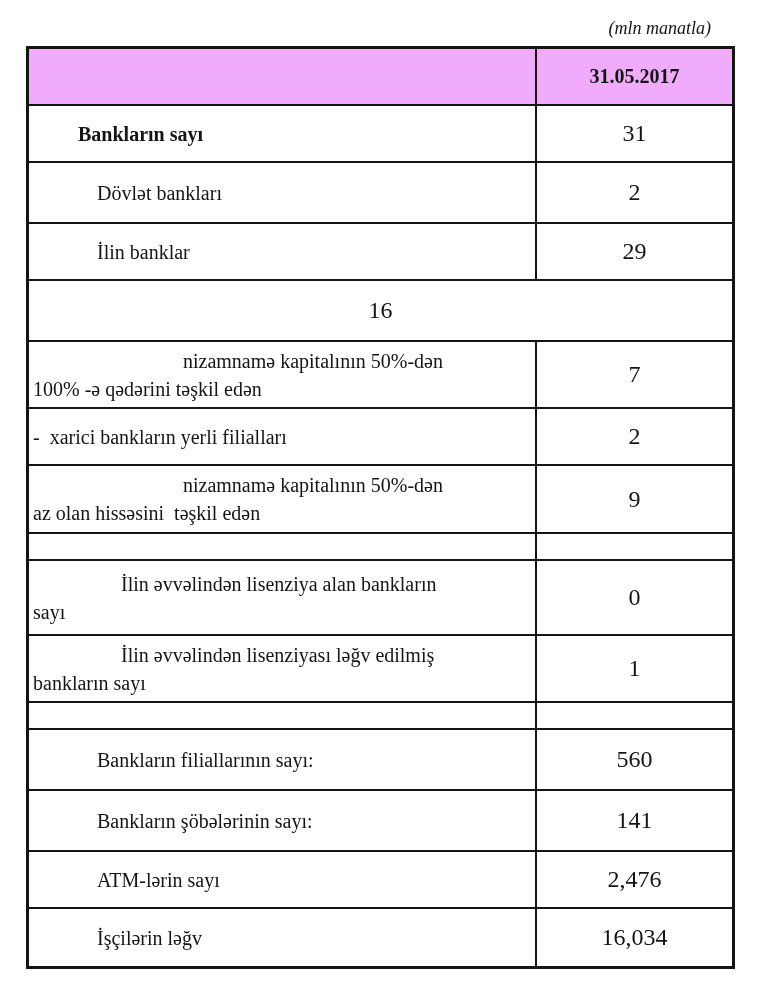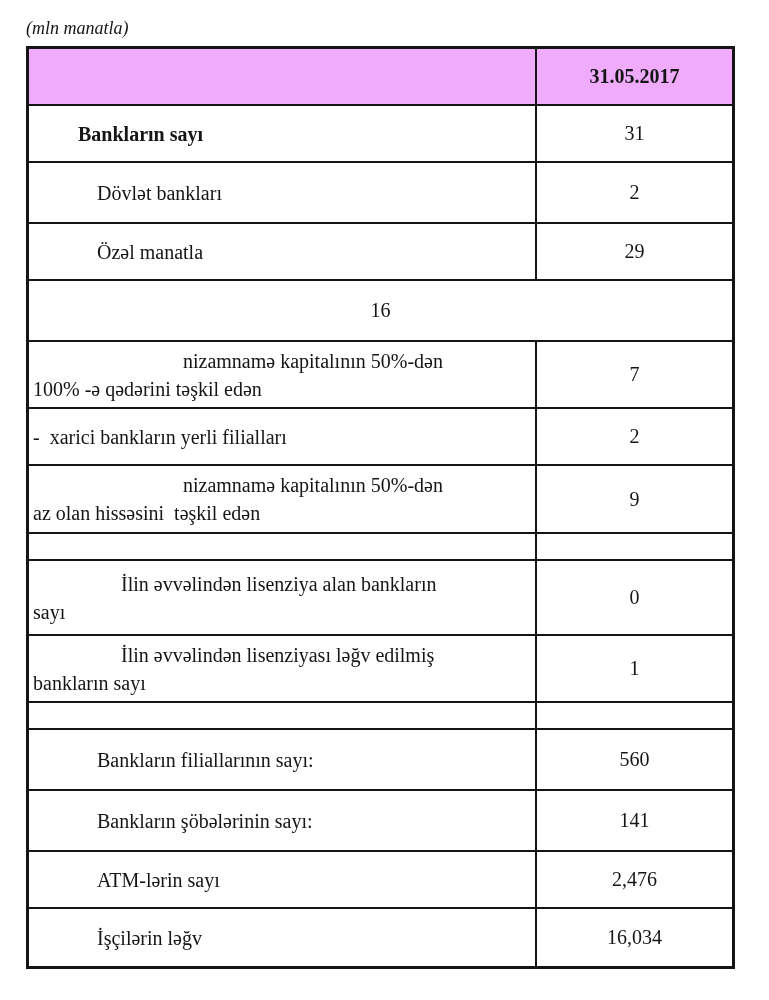--- a/index.html
+++ b/index.html
@@ -7,20 +7,21 @@
     position:relative;
     width:769px;height:1000px;
     background:#ffffff;
     font-family:"Liberation Serif","DejaVu Serif",serif;
     color:#151515;
     overflow:hidden;
   }
   .caption{
     position:absolute;
     top:17px;left:26px;width:685px;
+    text-align:right;
     font-style:italic;
     font-size:18px;
     line-height:22px;
     color:#151515;
   }
   .stat-table{
     position:absolute;
     top:46px;left:26px;
     width:709px;
     border:3px solid #151515;
@@ -43,21 +44,21 @@
     border-right:2px solid #151515;
     display:flex;
     align-items:center;
     padding:0 4px;
   }
   .cell-value{
     flex:1;
     display:flex;
     align-items:center;
     justify-content:center;
-    font-size:20px;
+    font-size:24px;
   }
   .lbl{
     width:100%;
     box-sizing:border-box;
     white-space:pre-wrap;
     font-size:20px;
     line-height:28px;
   }
   .b{font-weight:bold;}
   .ind45{text-indent:45px;}
@@ -98,21 +99,21 @@
 
     <div class="row h58">
       <div class="cell-label">
         <div class="lbl ind64">Dövlət bankları</div>
       </div>
       <div class="cell-value">2</div>
     </div>
 
     <div class="row h57">
       <div class="cell-label">
-        <div class="lbl ind64">Özəl manatla</div>
+        <div class="lbl ind64">İlin banklar</div>
       </div>
       <div class="cell-value">29</div>
     </div>
 
     <div class="row h58">
       <div class="cell-value">16</div>
     </div>
 
     <div class="row h67">
       <div class="cell-label">

